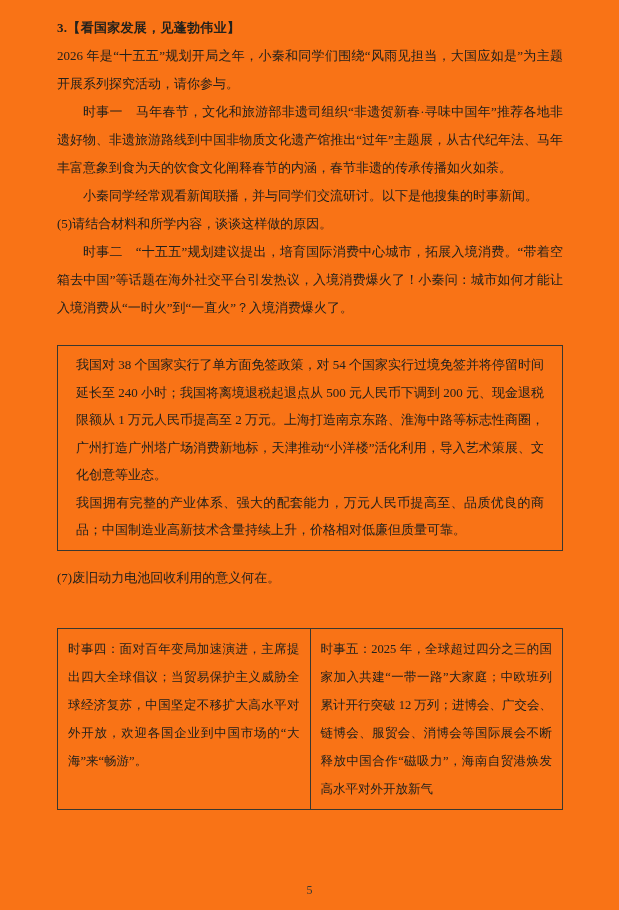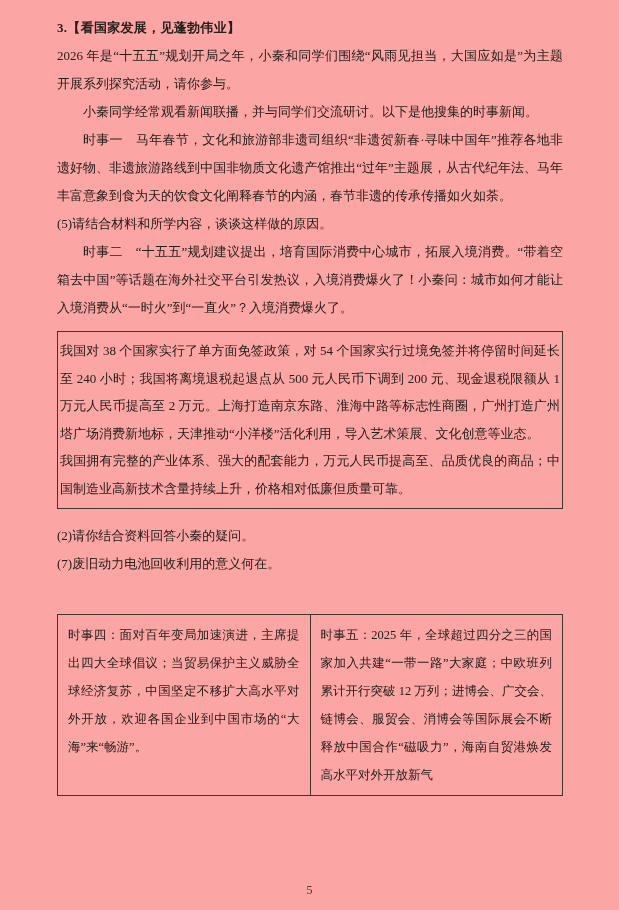--- a/index.html
+++ b/index.html
@@ -9,21 +9,21 @@
   body {
     width: 619px;
     height: 910px;
     overflow: hidden;
     background: #cdc1a1;
   }
   .page {
     position: relative;
     width: 619px;
     height: 910px;
-    background: #fca5a5;
+    background: #f97316;
     font-family: "Liberation Serif", "DejaVu Serif", serif;
     color: #23211c;
   }
   .content {
     position: absolute;
     left: 57px;
     top: 14px;
     width: 506px;
   }
   .content p {
@@ -36,22 +36,22 @@
   }
   .title {
     font-weight: bold;
     letter-spacing: 0.3px;
   }
   .indent {
     text-indent: 2em;
   }
   .box {
     border: 1.6px solid #3a3830;
-    padding: 5px 2px 6px;
-    margin: 9px 0 13px;
+    padding: 5px 18px 6px;
+    margin: 23px 0 13px;
     background: transparent;
   }
   .box p {
     line-height: 27.5px;
   }
   table.events {
     border-collapse: collapse;
     width: 100%;
     margin-top: 36px;
     table-layout: fixed;
@@ -80,34 +80,33 @@
 </head>
 <body>
 
 <div class="page">
   <div class="content">
 
     <p class="title">3.【看国家发展，见蓬勃伟业】</p>
 
     <p>2026 年是“十五五”规划开局之年，小秦和同学们围绕“风雨见担当，大国应如是”为主题开展系列探究活动，请你参与。</p>
 
+    <p class="indent">时事一　马年春节，文化和旅游部非遗司组织“非遗贺新春·寻味中国年”推荐各地非遗好物、非遗旅游路线到中国非物质文化遗产馆推出“过年”主题展，从古代纪年法、马年丰富意象到食为天的饮食文化阐释春节的内涵，春节非遗的传承传播如火如荼。</p>
+
     <p class="indent">小秦同学经常观看新闻联播，并与同学们交流研讨。以下是他搜集的时事新闻。</p>
-
-    <p class="indent">时事一　马年春节，文化和旅游部非遗司组织“非遗贺新春·寻味中国年”推荐各地非遗好物、非遗旅游路线到中国非物质文化遗产馆推出“过年”主题展，从古代纪年法、马年丰富意象到食为天的饮食文化阐释春节的内涵，春节非遗的传承传播如火如荼。</p>
 
     <p>(5)请结合材料和所学内容，谈谈这样做的原因。</p>
 
     <p class="indent">时事二　“十五五”规划建议提出，培育国际消费中心城市，拓展入境消费。“带着空箱去中国”等话题在海外社交平台引发热议，入境消费爆火了！小秦问：城市如何才能让入境消费从“一时火”到“一直火”？入境消费爆火了。</p>
 
     <div class="box">
       <p>我国对 38 个国家实行了单方面免签政策，对 54 个国家实行过境免签并将停留时间延长至 240 小时；我国将离境退税起退点从 500 元人民币下调到 200 元、现金退税限额从 1 万元人民币提高至 2 万元。上海打造南京东路、淮海中路等标志性商圈，广州打造广州塔广场消费新地标，天津推动“小洋楼”活化利用，导入艺术策展、文化创意等业态。</p>
       <p>我国拥有完整的产业体系、强大的配套能力，万元人民币提高至、品质优良的商品；中国制造业高新技术含量持续上升，价格相对低廉但质量可靠。</p>
     </div>
 
-    <p>(2)请你结合资料回答小秦的疑问。</p>
 
 
     <p>(7)废旧动力电池回收利用的意义何在。</p>
 
     <table class="events">
       <tbody>
         <tr>
           <td>时事四：面对百年变局加速演进，主席提出四大全球倡议；当贸易保护主义威胁全球经济复苏，中国坚定不移扩大高水平对外开放，欢迎各国企业到中国市场的“大海”来“畅游”。</td>
           <td>时事五：2025 年，全球超过四分之三的国家加入共建“一带一路”大家庭；中欧班列累计开行突破 12 万列；进博会、广交会、链博会、服贸会、消博会等国际展会不断释放中国合作“磁吸力”，海南自贸港焕发高水平对外开放新气</td>
         </tr>

